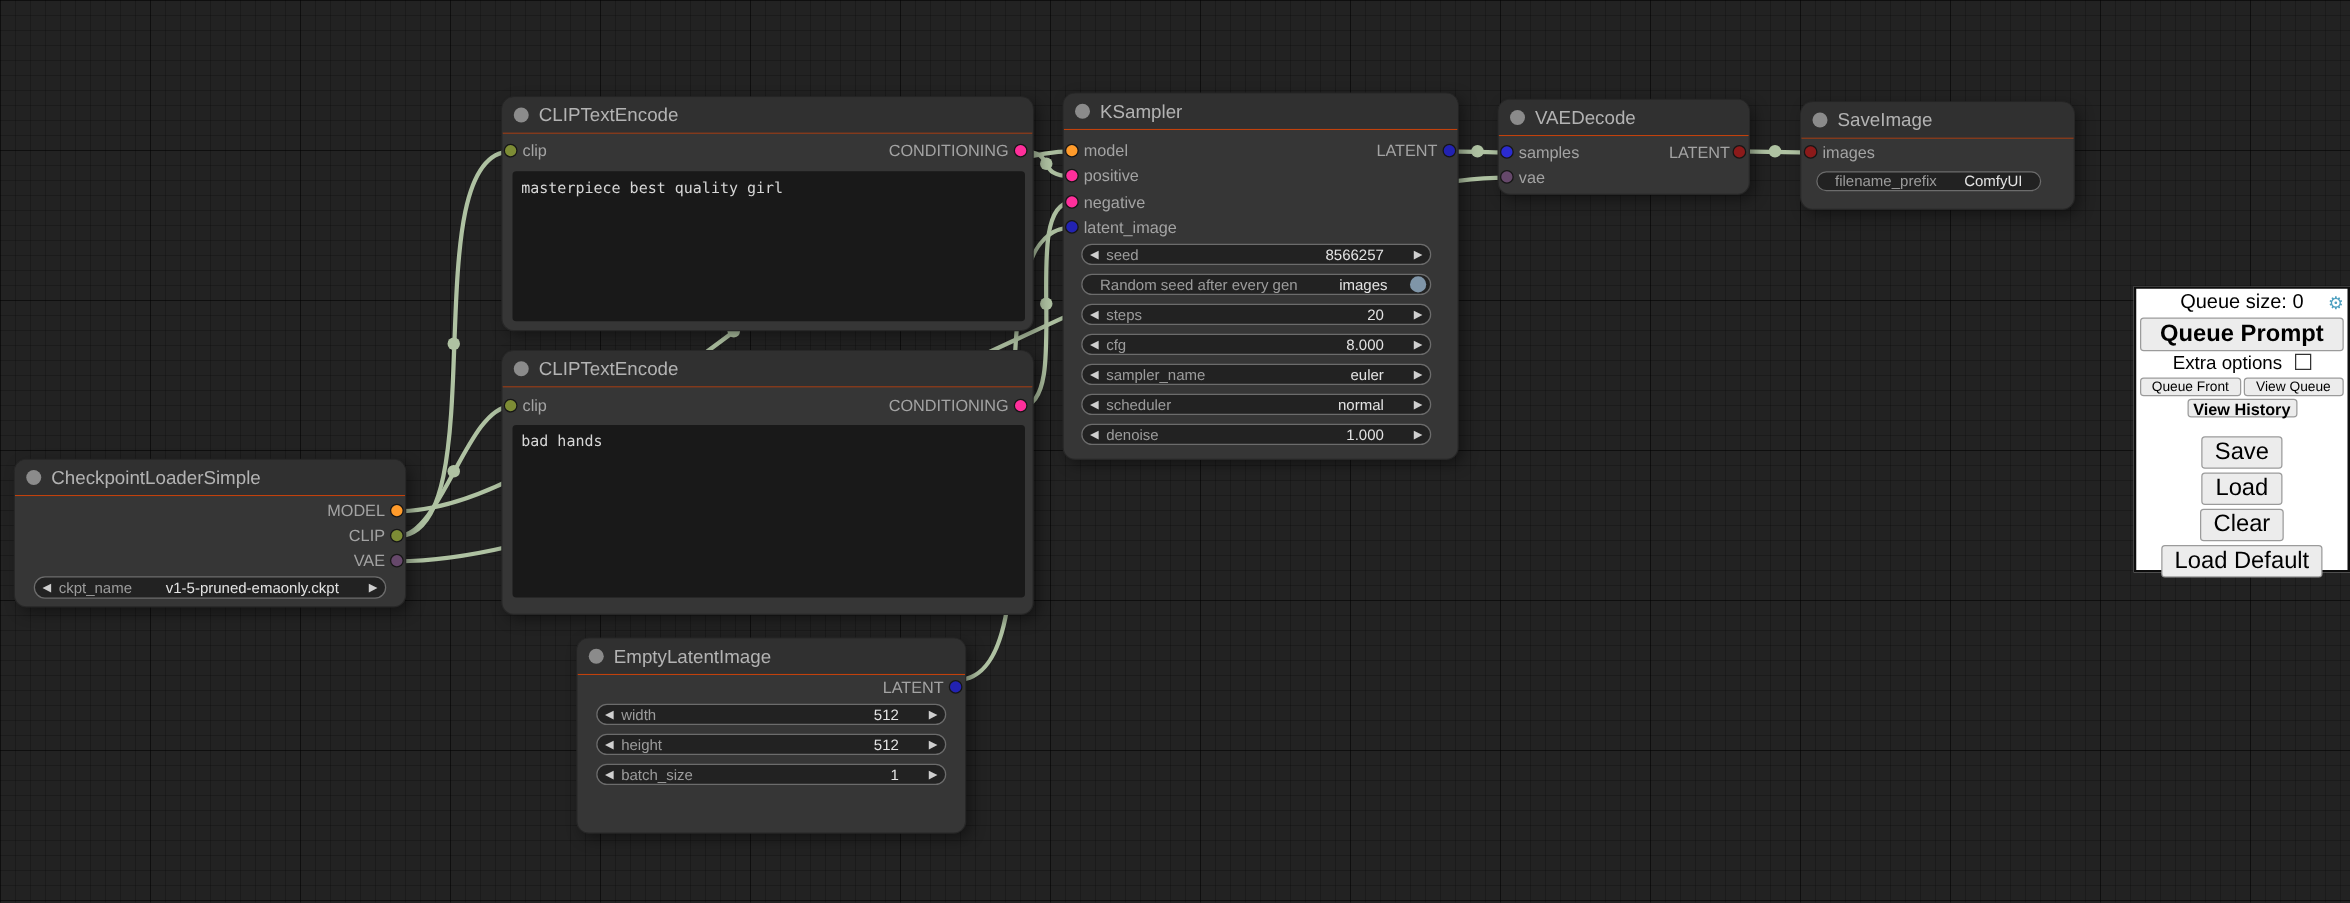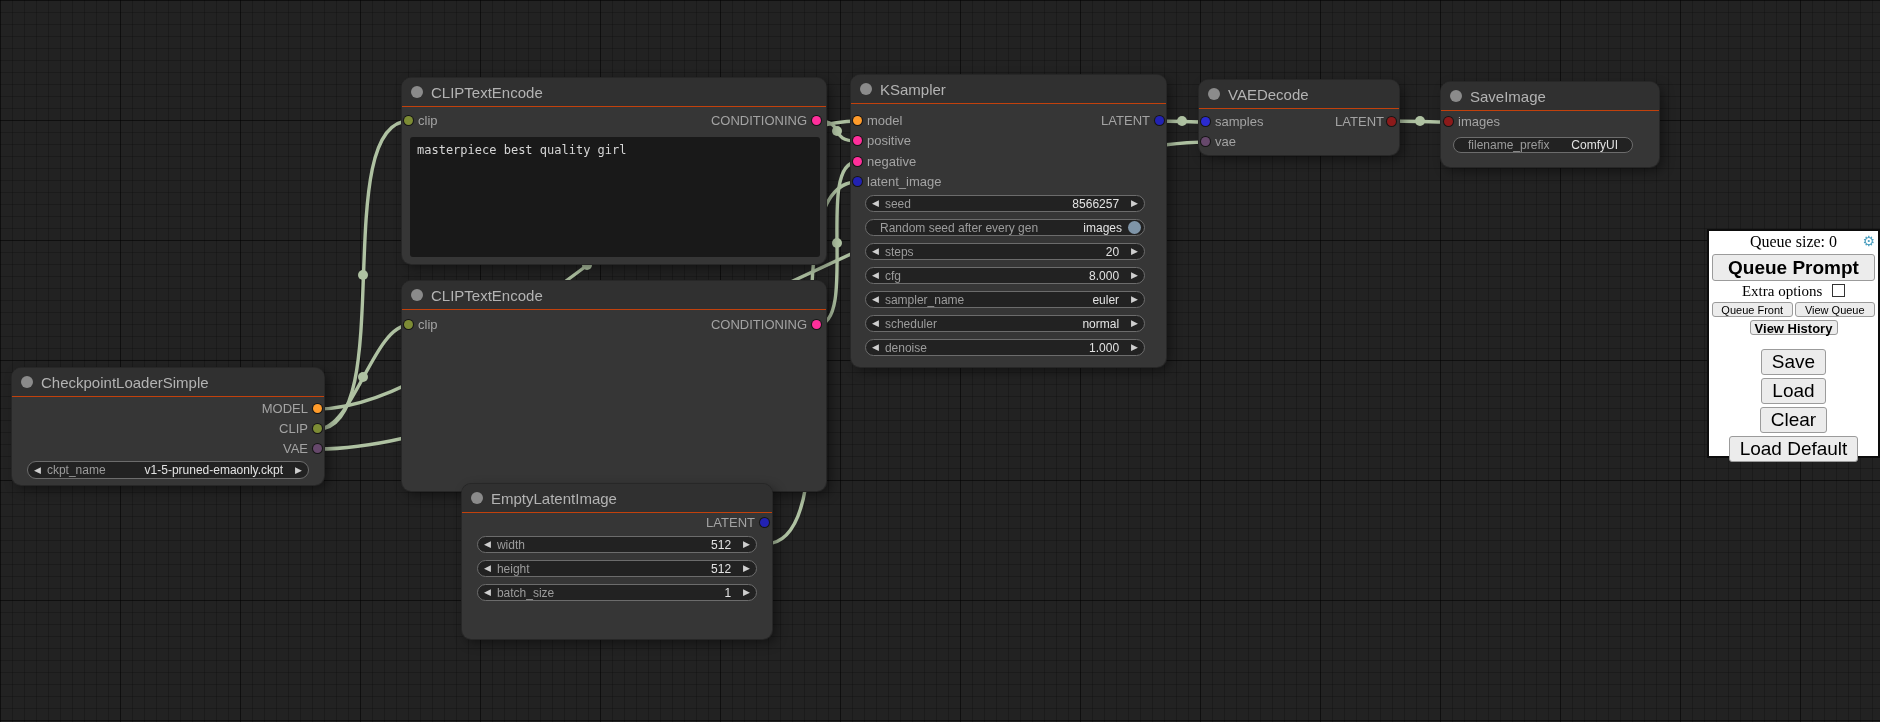--- a/index.html
+++ b/index.html
@@ -30,41 +30,41 @@
   .pdot{position:absolute;width:9px;height:9px;border-radius:50%;box-shadow:0 0 0 1px #161616;}
   .plabel{position:absolute;font-size:13px;color:#a3a3a3;line-height:16px;white-space:nowrap;}
   .widget{
     position:absolute;height:17px;background:#222;border:1px solid #6c6c6c;border-radius:10px;
     display:flex;align-items:center;box-sizing:border-box;overflow:hidden;
   }
   .warr{font-size:9px;color:#cfcfcf;padding:0 6px;line-height:15px;}
   .wlabel{font-size:12px;color:#9c9c9c;white-space:nowrap;}
   .wlabel.noarr{margin-left:14px;}
   .wsp{flex:1;}
-  .wvalue{font-size:12px;color:#e3e3e3;white-space:nowrap;margin-right:6px;}
+  .wvalue{font-size:12px;color:#e3e3e3;white-space:nowrap;margin-right:18px;}
   .wtoggle{width:13px;height:13px;border-radius:50%;background:#7f95a8;margin-right:3px;flex:0 0 auto;}
   .prompt-text{
     position:absolute;background:#191919;border-radius:3px;
     font-family:"DejaVu Sans Mono", monospace;font-size:12px;color:#d6d6d6;
     padding:6px 7px;box-sizing:border-box;white-space:pre-wrap;
   }
   
   .menu-panel{
     position:absolute;left:1707px;top:229px;width:173px;height:229px;z-index:3;
     background:#ffffff;border:2px solid #0d0d0d;box-sizing:border-box;color:#000;
   }
   .qsize{position:relative;margin-top:2px;text-align:center;
-    font-family:Liberation Serif, serif;font-size:16px;line-height:18px;}
+    font-family:Liberation Sans, sans-serif;font-size:16px;line-height:18px;}
   .gear{position:absolute;right:3px;top:0;font-size:14px;color:#4da0c0;cursor:pointer;}
   .mbtn{
     background:#ececec;border:1px solid #9b9b9b;border-radius:3px;color:#000;
     font-family:"Liberation Sans", sans-serif;cursor:pointer;
   }
   .btn-queue-prompt{display:block;margin:3px auto 0;width:163px;height:27px;font-size:19px;font-weight:bold;}
-  .extra-row{margin-top:2px;text-align:center;font-family:Liberation Serif, serif;font-size:15px;line-height:16px;}
+  .extra-row{margin-top:2px;text-align:center;font-family:Liberation Sans, sans-serif;font-size:15px;line-height:16px;}
   .checkbox{display:inline-block;width:11px;height:11px;border:1px solid #333;background:#fff;
     vertical-align:-1px;margin-left:6px;}
   .qrow{margin-top:3px;display:flex;gap:2px;padding:0 3px;}
   .qrow .mbtn{flex:1;font-size:11px;height:15px;padding:0;}
   .vh-row{margin-top:2px;text-align:center;}
   .vh-row .mbtn{width:88px;height:15px;font-size:13px;padding:0;font-weight:bold;}
   .big-btns{margin-top:12px;display:flex;flex-direction:column;align-items:center;gap:3px;}
   .big-btns .mbtn{font-size:19px;padding:1px 10px;}
 </style>
 </head>
@@ -125,20 +125,21 @@
 
 <div class="node" style="left:402px;top:281px;width:424px;height:210px">
   <div class="ntitle">
     <span class="ndot"></span>
     <span class="ntext">CLIPTextEncode</span>
   </div>
   <span class="pdot" style="left: 2px; top: 39px; background-color: rgb(125, 140, 53);"></span>
   <span class="plabel" style="left:16px;top:36px">clip</span>
   <span class="pdot" style="left: 410px; top: 39px; background-color: rgb(255, 47, 155);"></span>
   <span class="plabel" style="right:19px;top:36px">CONDITIONING</span>
+  <div class="prompt-text" style="left:8px;top:59px;width:410px;height:138px">bad hands</div>
 </div>
 
 <div class="node" style="left:851px;top:75px;width:315px;height:292px">
   <div class="ntitle">
     <span class="ndot"></span>
     <span class="ntext">KSampler</span>
   </div>
   <span class="pdot" style="left: 2px; top: 41px; background-color: rgb(255, 155, 43);"></span>
   <span class="plabel" style="left:16px;top:38px">model</span>
   <span class="pdot" style="left: 2px; top: 61px; background-color: rgb(255, 47, 155);"></span>
@@ -220,21 +221,21 @@
   </div>
   <span class="pdot" style="left: 3px; top: 35px; background-color: rgb(140, 26, 26);"></span>
   <span class="plabel" style="left:17px;top:32px">images</span>
   <div class="widget" style="left:12px;top:55px;width:180px;height:16px">
     <span class="wlabel noarr">filename_prefix</span>
     <span class="wsp"></span>
     <span class="wvalue" style="margin-right:14px">ComfyUI</span>
   </div>
 </div>
 
-<div class="node" style="left:462px;top:484px;width:310px;height:155px">
+<div class="node" style="left:462px;top:511px;width:310px;height:155px">
   <div class="ntitle">
     <span class="ndot"></span>
     <span class="ntext">EmptyLatentImage</span>
   </div>
   <span class="pdot" style="left: 298px; top: 34px; background-color: rgb(34, 34, 178);"></span>
   <span class="plabel" style="right:17px;top:31px">LATENT</span>
   <div class="widget" style="left:15px;top:52px;width:280px">
     <span class="warr">◀</span>
     <span class="wlabel">width</span>
     <span class="wsp"></span>

